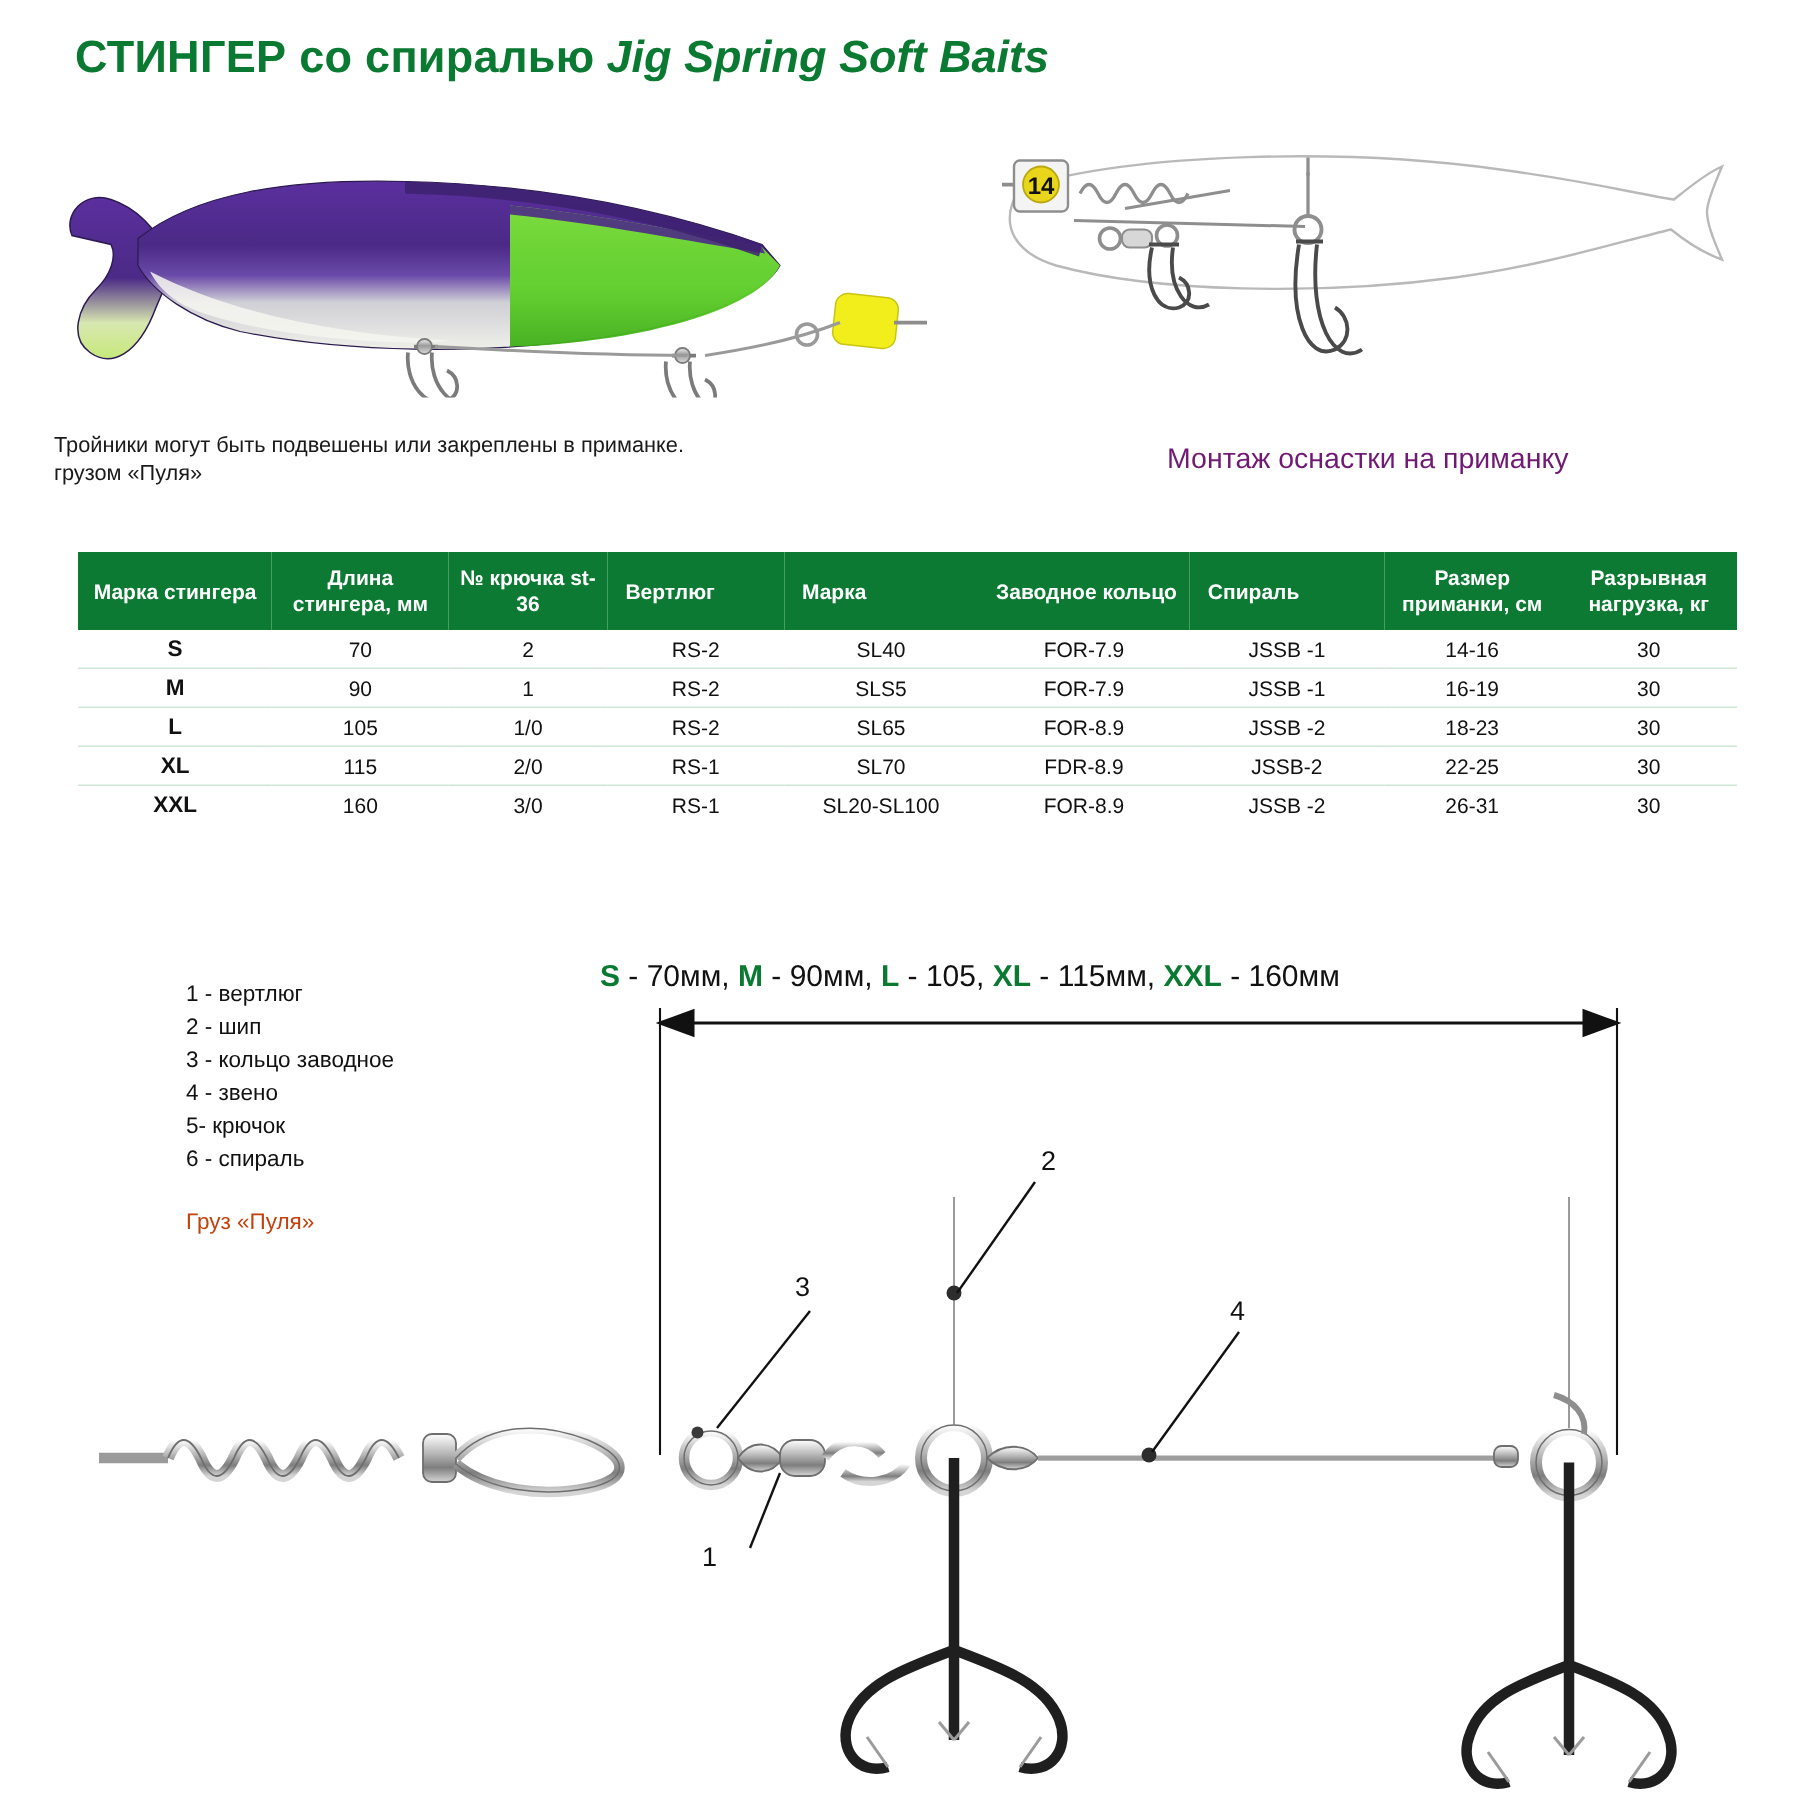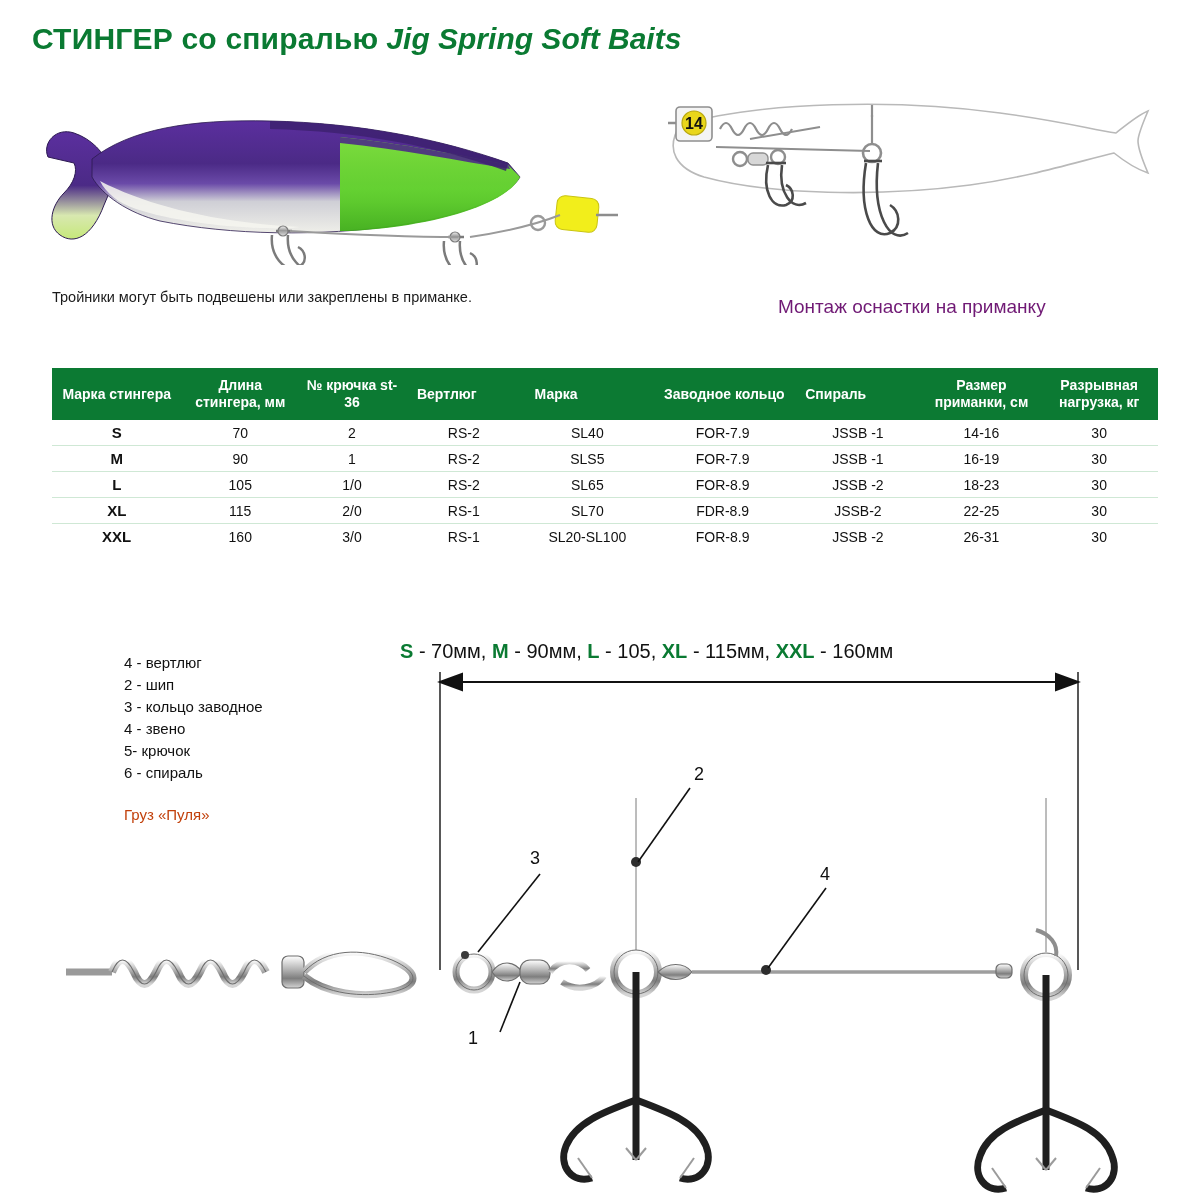--- a/index.html
+++ b/index.html
@@ -10,21 +10,21 @@
     background: #ffffff;
     font-family: "Liberation Sans", sans-serif;
     color: #111111;
     position: relative;
     overflow: hidden;
   }
 
   
   .title-bar {
     position: absolute;
-    left: 32px;
+    left: 50px;
     top: 22px;
     width: 1100px;
     height: 46px;
     white-space: nowrap;
   }
   .title-main {
     font-size: 30px;
     font-weight: bold;
     color: #0a7a32;
     letter-spacing: 0.2px;
@@ -49,21 +49,21 @@
     position: absolute;
     left: 620px;
     top: 85px;
     width: 540px;
     height: 190px;
   }
 
   
   .note-text {
     position: absolute;
-    left: 52px;
+    left: 36px;
     top: 288px;
     width: 540px;
     font-size: 14.5px;
     line-height: 19px;
     color: #1a1a1a;
   }
   .rig-caption {
     position: absolute;
     left: 778px;
     top: 296px;
@@ -269,20 +269,21 @@
     <g stroke="#4a4a4a" stroke-width="2.6" fill="none">
       <path d="M246,78 C238,126 252,156 270,148 C282,142 280,126 270,120"></path>
       <path d="M258,78 C252,130 270,160 288,148"></path>
       <line x1="244" y1="76" x2="262" y2="76"></line>
     </g>
   </svg>
 </div>
 
 <div class="note-text">
   <div>Тройники могут быть подвешены или закреплены в приманке.</div>
+  <div>грузом «Пуля»</div>
 </div>
 
 <div class="rig-caption">Монтаж оснастки на приманку</div>
 
 <table class="spec-table">
   <thead>
     <tr>
       <th style="width:11%">Марка стингера</th>
       <th style="width:10%">Длина стингера, мм</th>
       <th style="width:9%">№ крючка st-36</th>
@@ -351,21 +352,21 @@
       <td>30</td>
     </tr>
   </tbody>
 </table>
 
 <div class="sizes-line">
   <span class="grn">S</span><span> - 70мм, </span><span class="grn">M</span><span> - 90мм, </span><span class="grn">L</span><span> - 105, </span><span class="grn">XL</span><span> - 115мм, </span><span class="grn">XXL</span><span> - 160мм</span>
 </div>
 
 <div class="legend">
-  <div>4 - вертлюг</div>
+  <div>1 - вертлюг</div>
   <div>2 - шип</div>
   <div>3 - кольцо заводное</div>
   <div>4 - звено</div>
   <div>5- крючок</div>
   <div>6 - спираль</div>
 </div>
 <div class="legend-weight">Груз «Пуля»</div>
 
 <div class="diagram">
   <svg width="1200" height="600" viewBox="0 0 1200 600">

